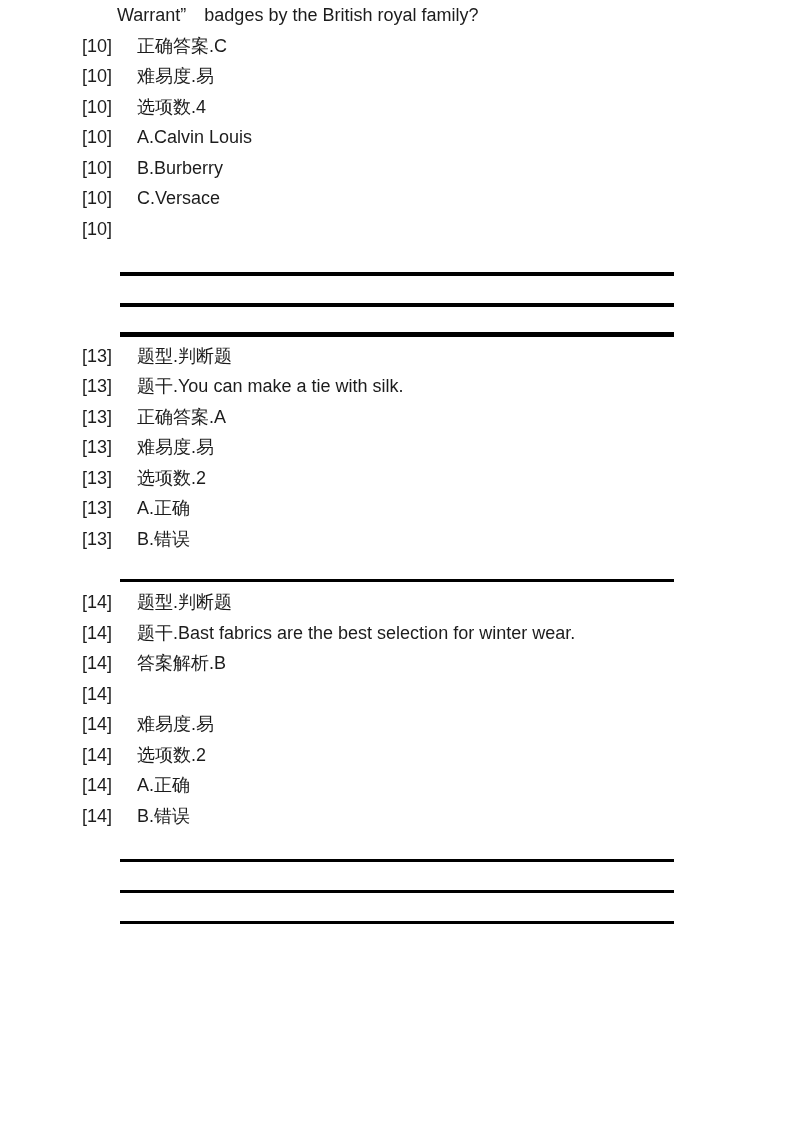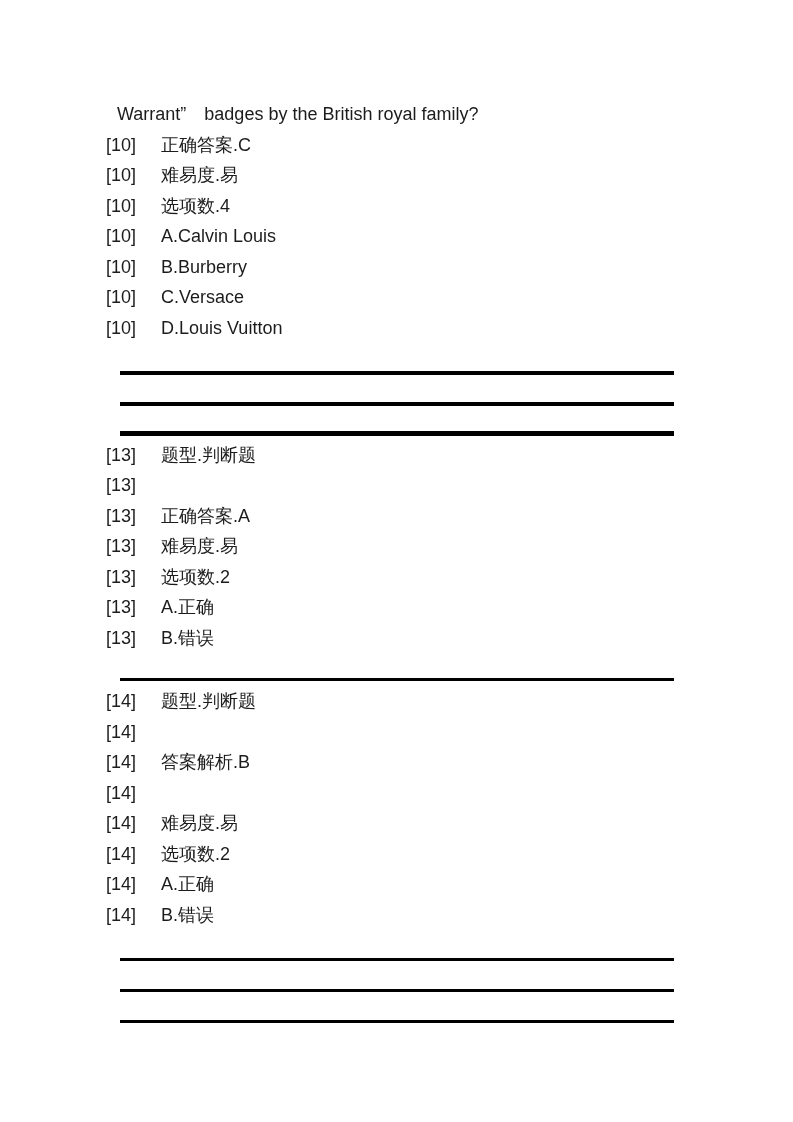--- a/index.html
+++ b/index.html
@@ -11,30 +11,29 @@
     position: relative;
     width: 793px;
     height: 1122px;
     background: #ffffff;
     overflow: hidden;
     font-family: "Liberation Sans", "DejaVu Sans", sans-serif;
     font-size: 18px;
     color: #1c1c1c;
   }
   .content {
-    padding-top: 99px;
   }
   .cont-line {
     margin: 0 0 0 117px;
     line-height: 30.5px;
     white-space: pre-wrap;
   }
   .row {
     display: flex;
-    margin-left: 106px;
+    margin-left: 82px;
     line-height: 30.5px;
   }
   .num {
     display: inline-block;
     width: 55px;
     flex-shrink: 0;
   }
   .label {
     white-space: pre-wrap;
   }
@@ -81,33 +80,33 @@
     <div class="row">
       <span class="num">[10]</span>
       <span class="label">B.Burberry</span>
     </div>
     <div class="row">
       <span class="num">[10]</span>
       <span class="label">C.Versace</span>
     </div>
     <div class="row">
       <span class="num">[10]</span>
-      <span class="label">D.Louis Vuitton</span>
     </div>
 
     <div class="rule rule-a"></div>
     <div class="rule rule-b"></div>
     <div class="rule rule-c"></div>
 
     <div class="row sec13-first">
       <span class="num">[13]</span>
       <span class="label">题型.判断题</span>
     </div>
     <div class="row">
       <span class="num">[13]</span>
+      <span class="label">题干.You can make a tie with silk.</span>
     </div>
     <div class="row">
       <span class="num">[13]</span>
       <span class="label">正确答案.A</span>
     </div>
     <div class="row">
       <span class="num">[13]</span>
       <span class="label">难易度.易</span>
     </div>
     <div class="row">
@@ -124,20 +123,21 @@
     </div>
 
     <div class="rule rule-d"></div>
 
     <div class="row sec14-first">
       <span class="num">[14]</span>
       <span class="label">题型.判断题</span>
     </div>
     <div class="row">
       <span class="num">[14]</span>
+      <span class="label">题干.Bast fabrics are the best selection for winter wear.</span>
     </div>
     <div class="row">
       <span class="num">[14]</span>
       <span class="label">答案解析.B</span>
     </div>
     <div class="row">
       <span class="num">[14]</span>
     </div>
     <div class="row">
       <span class="num">[14]</span>

